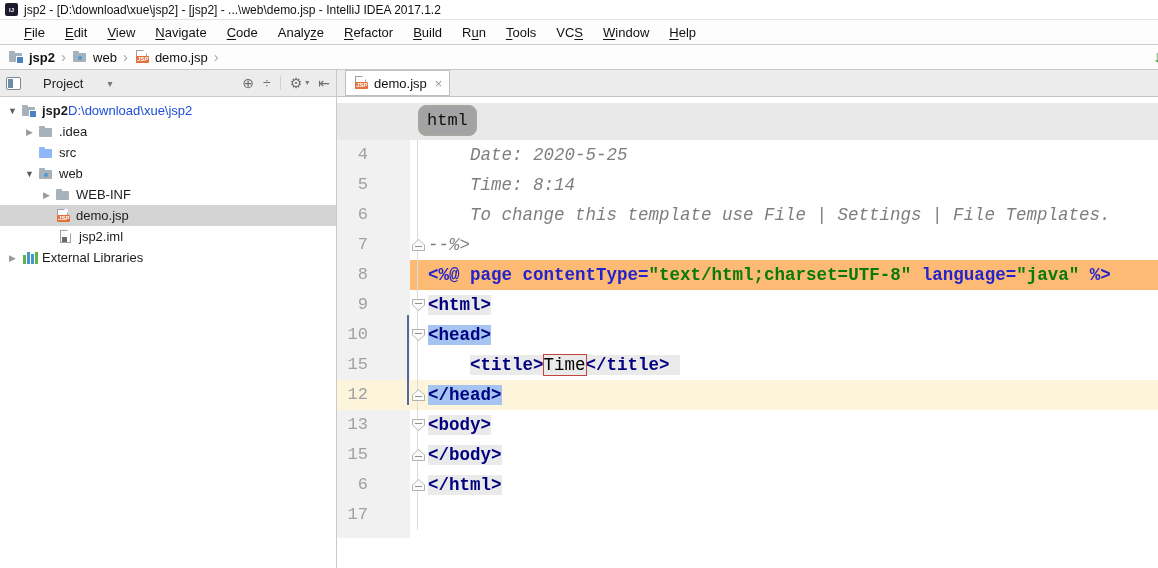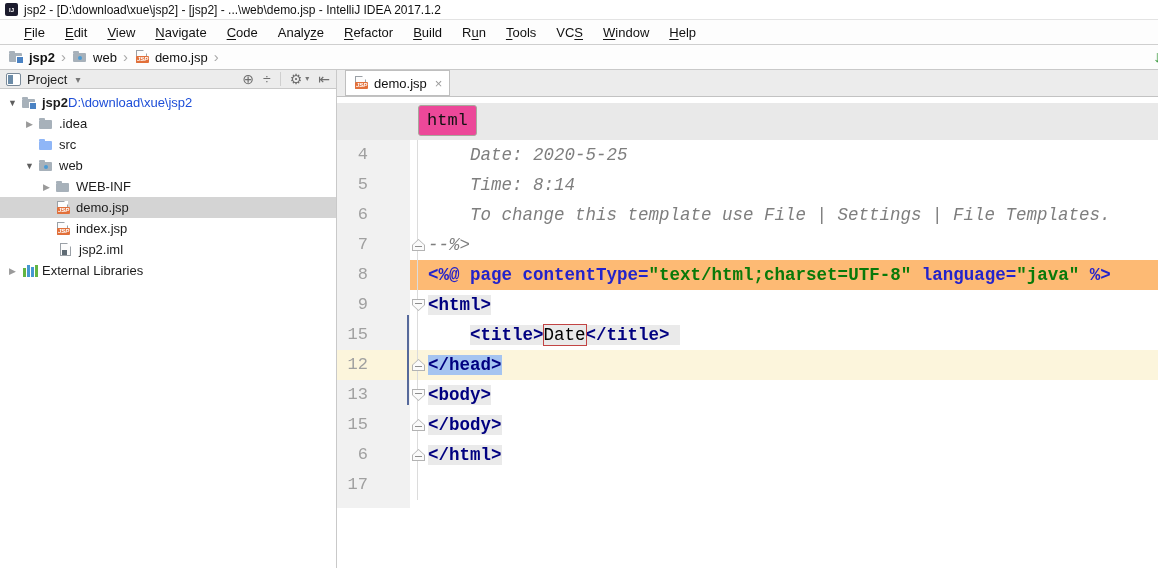--- a/index.html
+++ b/index.html
@@ -23,22 +23,22 @@
   .navbar{position:relative;height:25px;display:flex;align-items:center;padding-left:8px;
           border-bottom:1px solid #C9C9C9;box-sizing:border-box;background:#FDFDFD;}
   .crumb{display:flex;align-items:center;gap:5px;font-size:13px;color:#111;}
   .crumb.bold{font-weight:bold;}
   .crumb-chevron{color:#A9A9A9;font-size:15px;margin:0 6px 2px 6px;}
   .nav-green{position:absolute;right:-3px;top:3px;color:#3D9B40;font-weight:900;font-size:16px;}
 
   
   .main{display:flex;height:498px;}
   .project-panel{width:337px;box-sizing:border-box;border-right:1px solid #C9C9C9;background:#fff;}
-  .panel-header{height:19px;background:#ECECEC;border-bottom:1px solid #C9C9C9;box-sizing:border-box;
-                display:flex;align-items:center;gap:6px;padding:0 6px;font-size:13px;color:#222;}
+  .panel-header{height:27px;background:#ECECEC;border-bottom:1px solid #C9C9C9;box-sizing:border-box;
+                display:flex;align-items:center;gap:22px;padding:0 6px;font-size:13px;color:#222;}
   .pp-win-icon{width:15px;height:13px;border:1px solid #7A8A99;border-radius:2px;background:#fff;
                box-sizing:border-box;position:relative;}
   .pp-win-icon::before{content:"";position:absolute;left:1px;top:1px;bottom:1px;width:5px;background:#6C8CA8;}
   .pp-caret{color:#777;font-size:10px;margin-left:2px;}
   .pp-actions{margin-left:auto;display:flex;align-items:center;gap:9px;}
   .pp-action{color:#6E6E6E;font-size:14px;line-height:14px;cursor:default;}
   .pp-sep{width:1px;height:14px;background:#CFCFCF;}
   .pp-caret-sm{font-size:8px;color:#777;margin-left:-6px;}
 
   
@@ -74,21 +74,21 @@
   .editor{flex:1;display:flex;flex-direction:column;min-width:0;}
   .tab-bar{height:27px;background:#ECECEC;border-bottom:1px solid #C2C2C2;box-sizing:border-box;
            display:flex;align-items:flex-start;}
   .editor-tab{margin-left:8px;height:26px;box-sizing:border-box;background:#fff;border:1px solid #BFBFBF;
               display:flex;align-items:center;gap:5px;padding:0 7px;font-size:13px;color:#111;}
   .tab-close{color:#9A9A9A;font-size:13px;margin-left:3px;}
 
   .hint-gap{height:6px;background:#fff;}
   .hint-band{position:relative;height:37px;background:#E9E9E9;}
   .hint-popup{position:absolute;left:81px;top:2px;height:31px;box-sizing:border-box;
-              background:#ec4899;border:1px solid #A8A89C;border-radius:3px;
+              background:#a3a3a3;border:1px solid #A8A89C;border-radius:8px;
               font-family:"Liberation Mono",monospace;font-size:17px;color:#111;
               display:flex;align-items:center;padding:0 8px;}
 
   .editor-body{position:relative;background:#fff;}
   .code-line{display:flex;height:30px;}
   .gutter-num{width:73px;flex:none;background:#F1F1F1;color:#A0A0A0;
               font-family:"Liberation Mono",monospace;font-size:17px;line-height:30px;
               text-align:right;padding-right:42px;box-sizing:border-box;}
   .fold-col{width:18px;flex:none;position:relative;background:#fff;}
   .fold-col::before{content:"";position:absolute;left:7px;top:0;bottom:0;width:1px;background:#DCDCDC;}
@@ -235,29 +235,20 @@
           </div>
           <div class="tree-row selected" style="padding-left: 38px;">
             <span class="tree-arrow"></span>
             <span class="icon16">
               <i class="file-page">
                 <i class="jsp-badge">JSP</i>
               </i>
             </span>
             <span class="tree-label">demo.jsp</span>
           </div>
-          <div class="tree-row" style="padding-left: 38px;">
-            <span class="tree-arrow"></span>
-            <span class="icon16">
-              <i class="file-page">
-                <i class="jsp-badge">JSP</i>
-              </i>
-            </span>
-            <span class="tree-label">index.jsp</span>
-          </div>
           <div class="tree-row" style="padding-left: 21px; margin-left: 20px;">
             <span class="tree-arrow"></span>
             <span class="icon16">
               <i class="file-page">
                 <i class="iml-sq"></i>
               </i>
             </span>
             <span class="tree-label">jsp2.iml</span>
           </div>
           <div class="tree-row" style="padding-left: 4px;">
@@ -327,23 +318,34 @@
             <div class="fold-col">
               <div class="fm down">
                 <div class="fm-outer"></div>
                 <div class="fm-inner"></div>
                 <div class="fm-minus"></div>
               </div>
             </div>
             <div class="code-text"><span class="tag hl-gray">&lt;html&gt;</span></div>
           </div>
           <div class="code-line">
+            <div class="gutter-num">10</div>
+            <div class="fold-col">
+              <div class="fm down">
+                <div class="fm-outer"></div>
+                <div class="fm-inner"></div>
+                <div class="fm-minus"></div>
+              </div>
+            </div>
+            <div class="code-text"><span class="tag hl-blue">&lt;head&gt;</span></div>
+          </div>
+          <div class="code-line">
             <div class="gutter-num">15</div>
             <div class="fold-col"></div>
-            <div class="code-text"><span class="p">    </span><span class="tag hl-gray">&lt;title&gt;</span><span class="p hl-gray red-box">Date</span><span class="tag hl-gray">&lt;/title&gt;</span><span class="p hl-gray"> </span></div>
+            <div class="code-text"><span class="p">    </span><span class="tag hl-gray">&lt;title&gt;</span><span class="p hl-gray red-box">Time</span><span class="tag hl-gray">&lt;/title&gt;</span><span class="p hl-gray"> </span></div>
           </div>
           <div class="code-line row-yellow">
             <div class="gutter-num">12</div>
             <div class="fold-col">
               <div class="fm up">
                 <div class="fm-outer"></div>
                 <div class="fm-inner"></div>
                 <div class="fm-minus"></div>
               </div>
             </div>

